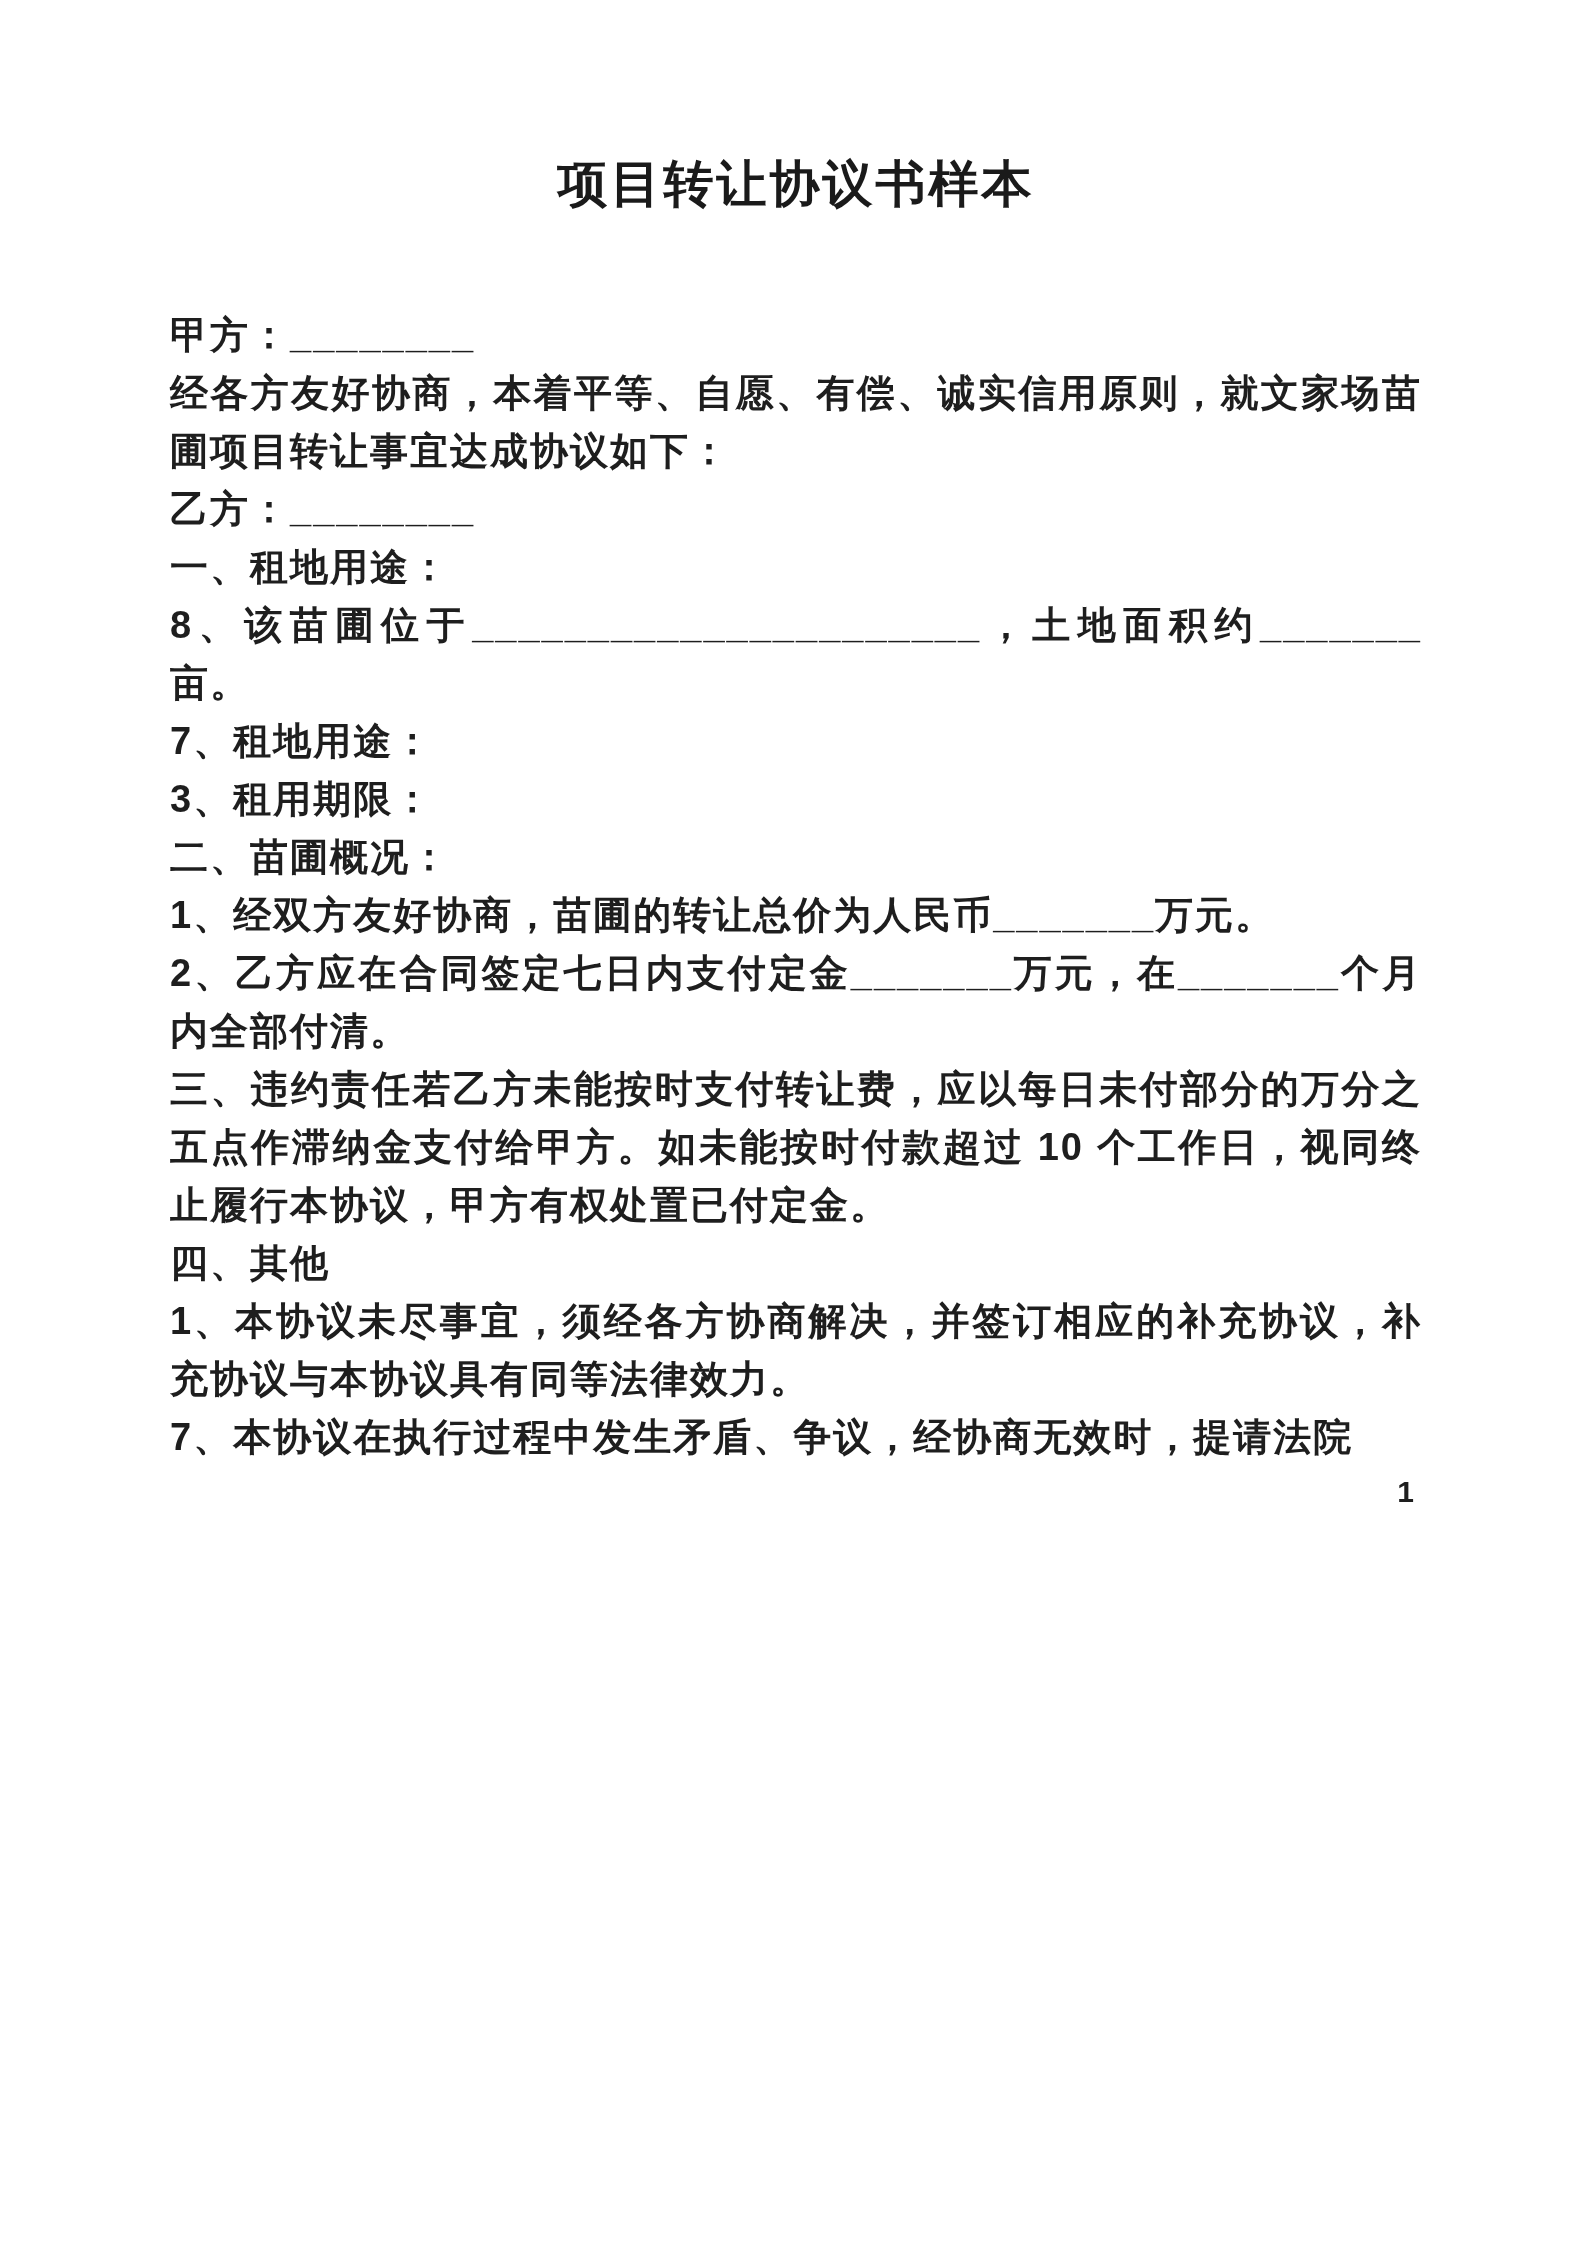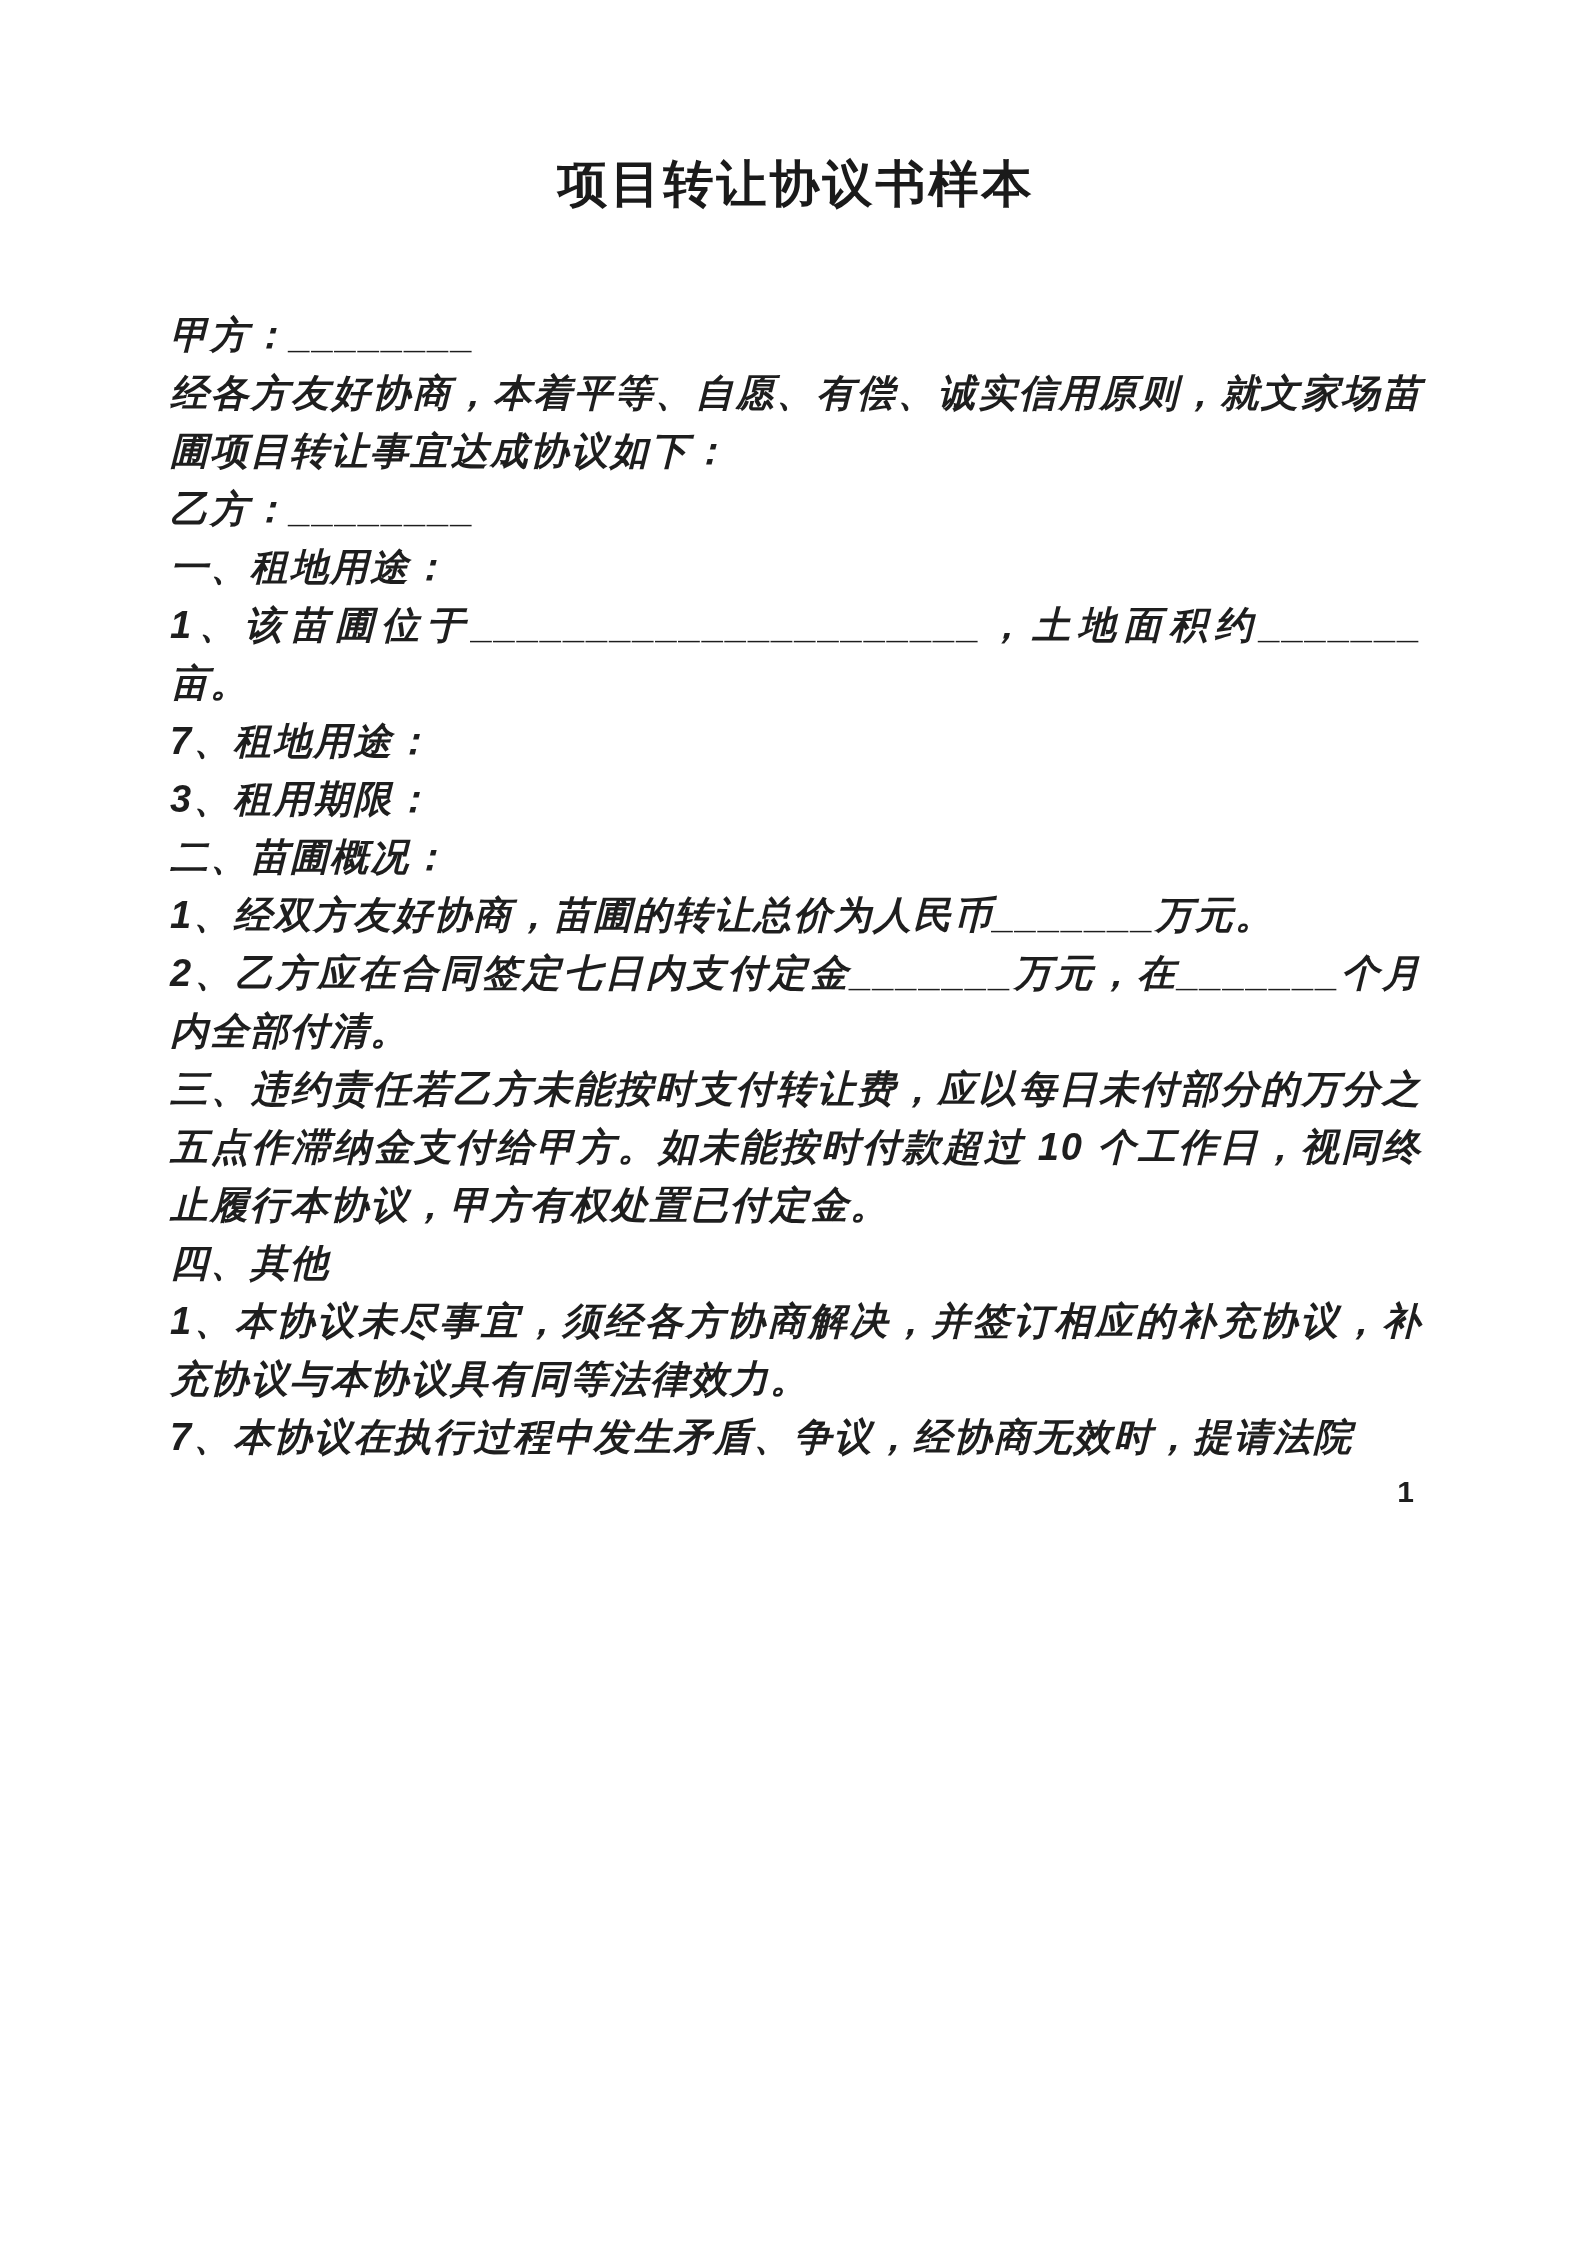--- a/index.html
+++ b/index.html
@@ -29,21 +29,20 @@
       margin: 0 0 92px 0;
       text-align: center;
       font-size: 50px;
       line-height: 60px;
       letter-spacing: 3px;
       font-weight: 700;
       color: #1a1a1a;
     }
     .doc-body {
       width: 100%;
-      font-style: italic;
     }
     .para {
       margin: 0;
       font-size: 38px;
       line-height: 58px;
       letter-spacing: 2px;
       text-align: justify;
       text-justify: inter-ideograph;
       word-break: break-all;
       color: #1e1e1e;
@@ -62,21 +61,21 @@
 <body>
 
 <div class="page">
   <div class="content">
     <h1 class="doc-title">项目转让协议书样本</h1>
     <div class="doc-body">
         <p class="para">甲方：________</p>
         <p class="para">经各方友好协商，本着平等、自愿、有偿、诚实信用原则，就文家场苗圃项目转让事宜达成协议如下：</p>
         <p class="para">乙方：________</p>
         <p class="para">一、租地用途：</p>
-        <p class="para">1、该苗圃位于______________________，土地面积约_______亩。</p>
+        <p class="para">8、该苗圃位于______________________，土地面积约_______亩。</p>
         <p class="para">7、租地用途：</p>
         <p class="para">3、租用期限：</p>
         <p class="para">二、苗圃概况：</p>
         <p class="para">1、经双方友好协商，苗圃的转让总价为人民币_______万元。</p>
         <p class="para">2、乙方应在合同签定七日内支付定金_______万元，在_______个月内全部付清。</p>
         <p class="para">三、违约责任若乙方未能按时支付转让费，应以每日未付部分的万分之五点作滞纳金支付给甲方。如未能按时付款超过 10 个工作日，视同终止履行本协议，甲方有权处置已付定金。</p>
         <p class="para">四、其他</p>
         <p class="para">1、本协议未尽事宜，须经各方协商解决，并签订相应的补充协议，补充协议与本协议具有同等法律效力。</p>
         <p class="para">7、本协议在执行过程中发生矛盾、争议，经协商无效时，提请法院</p>
       </div>

